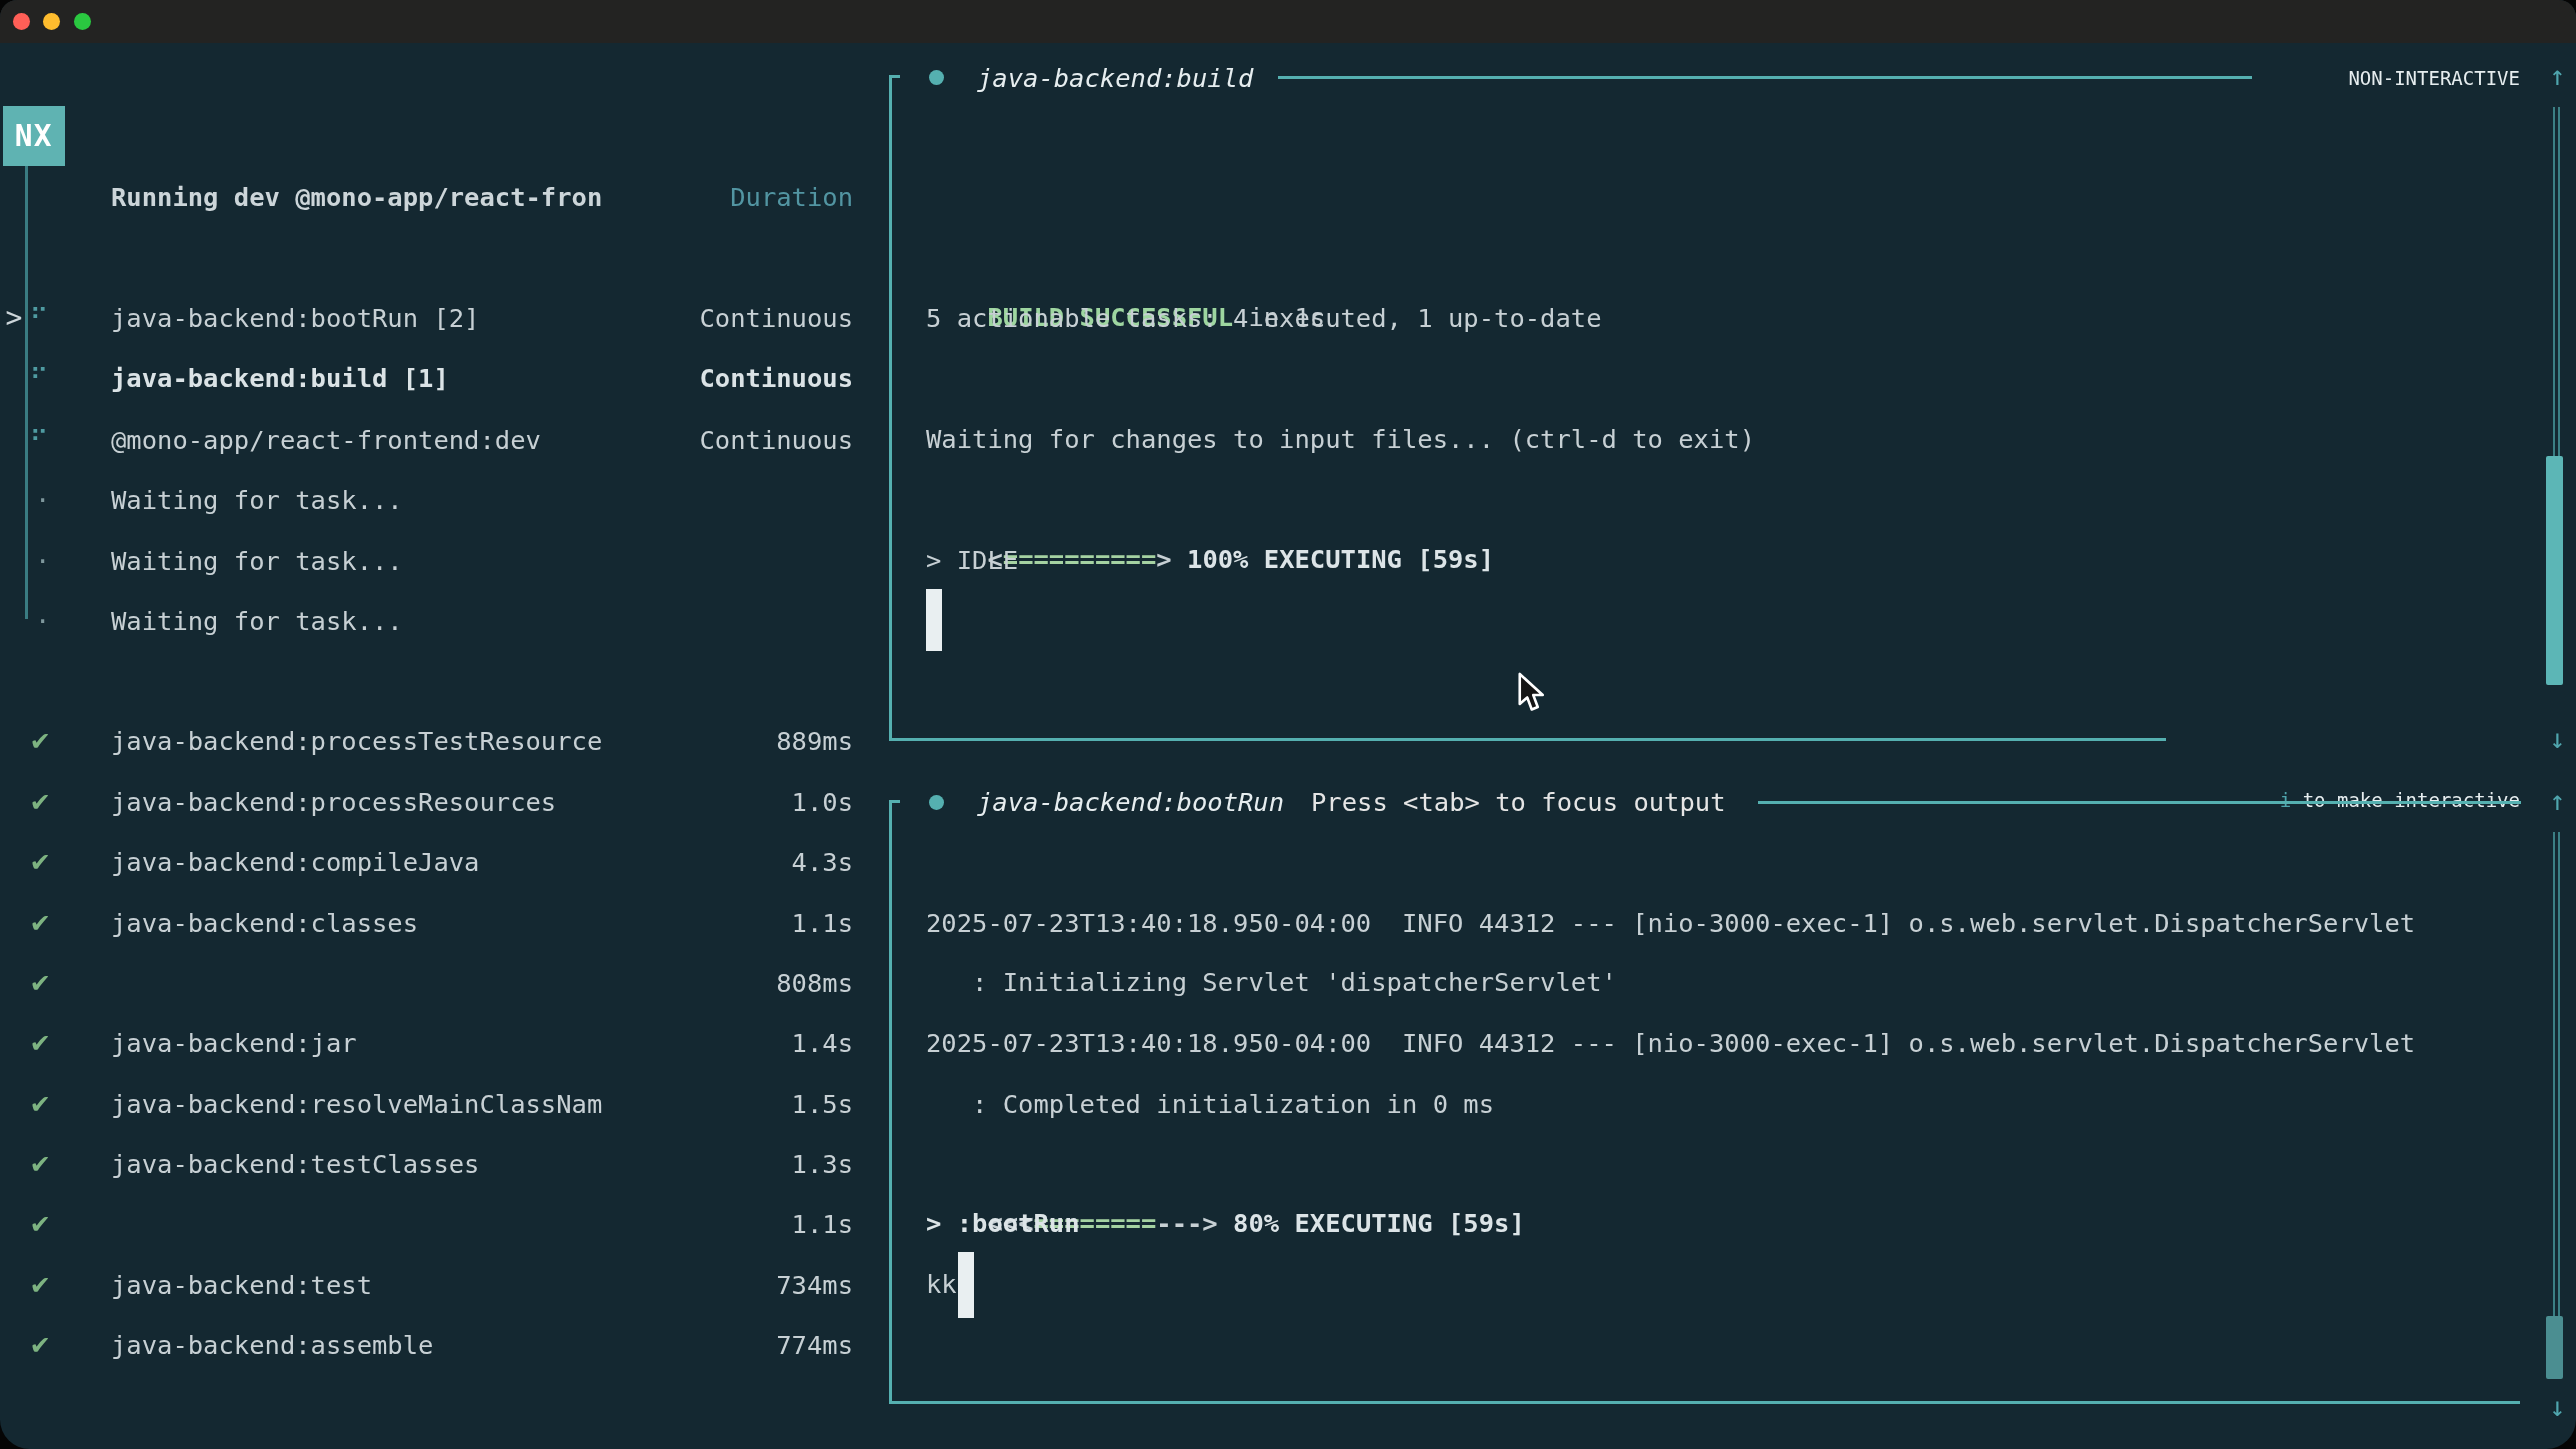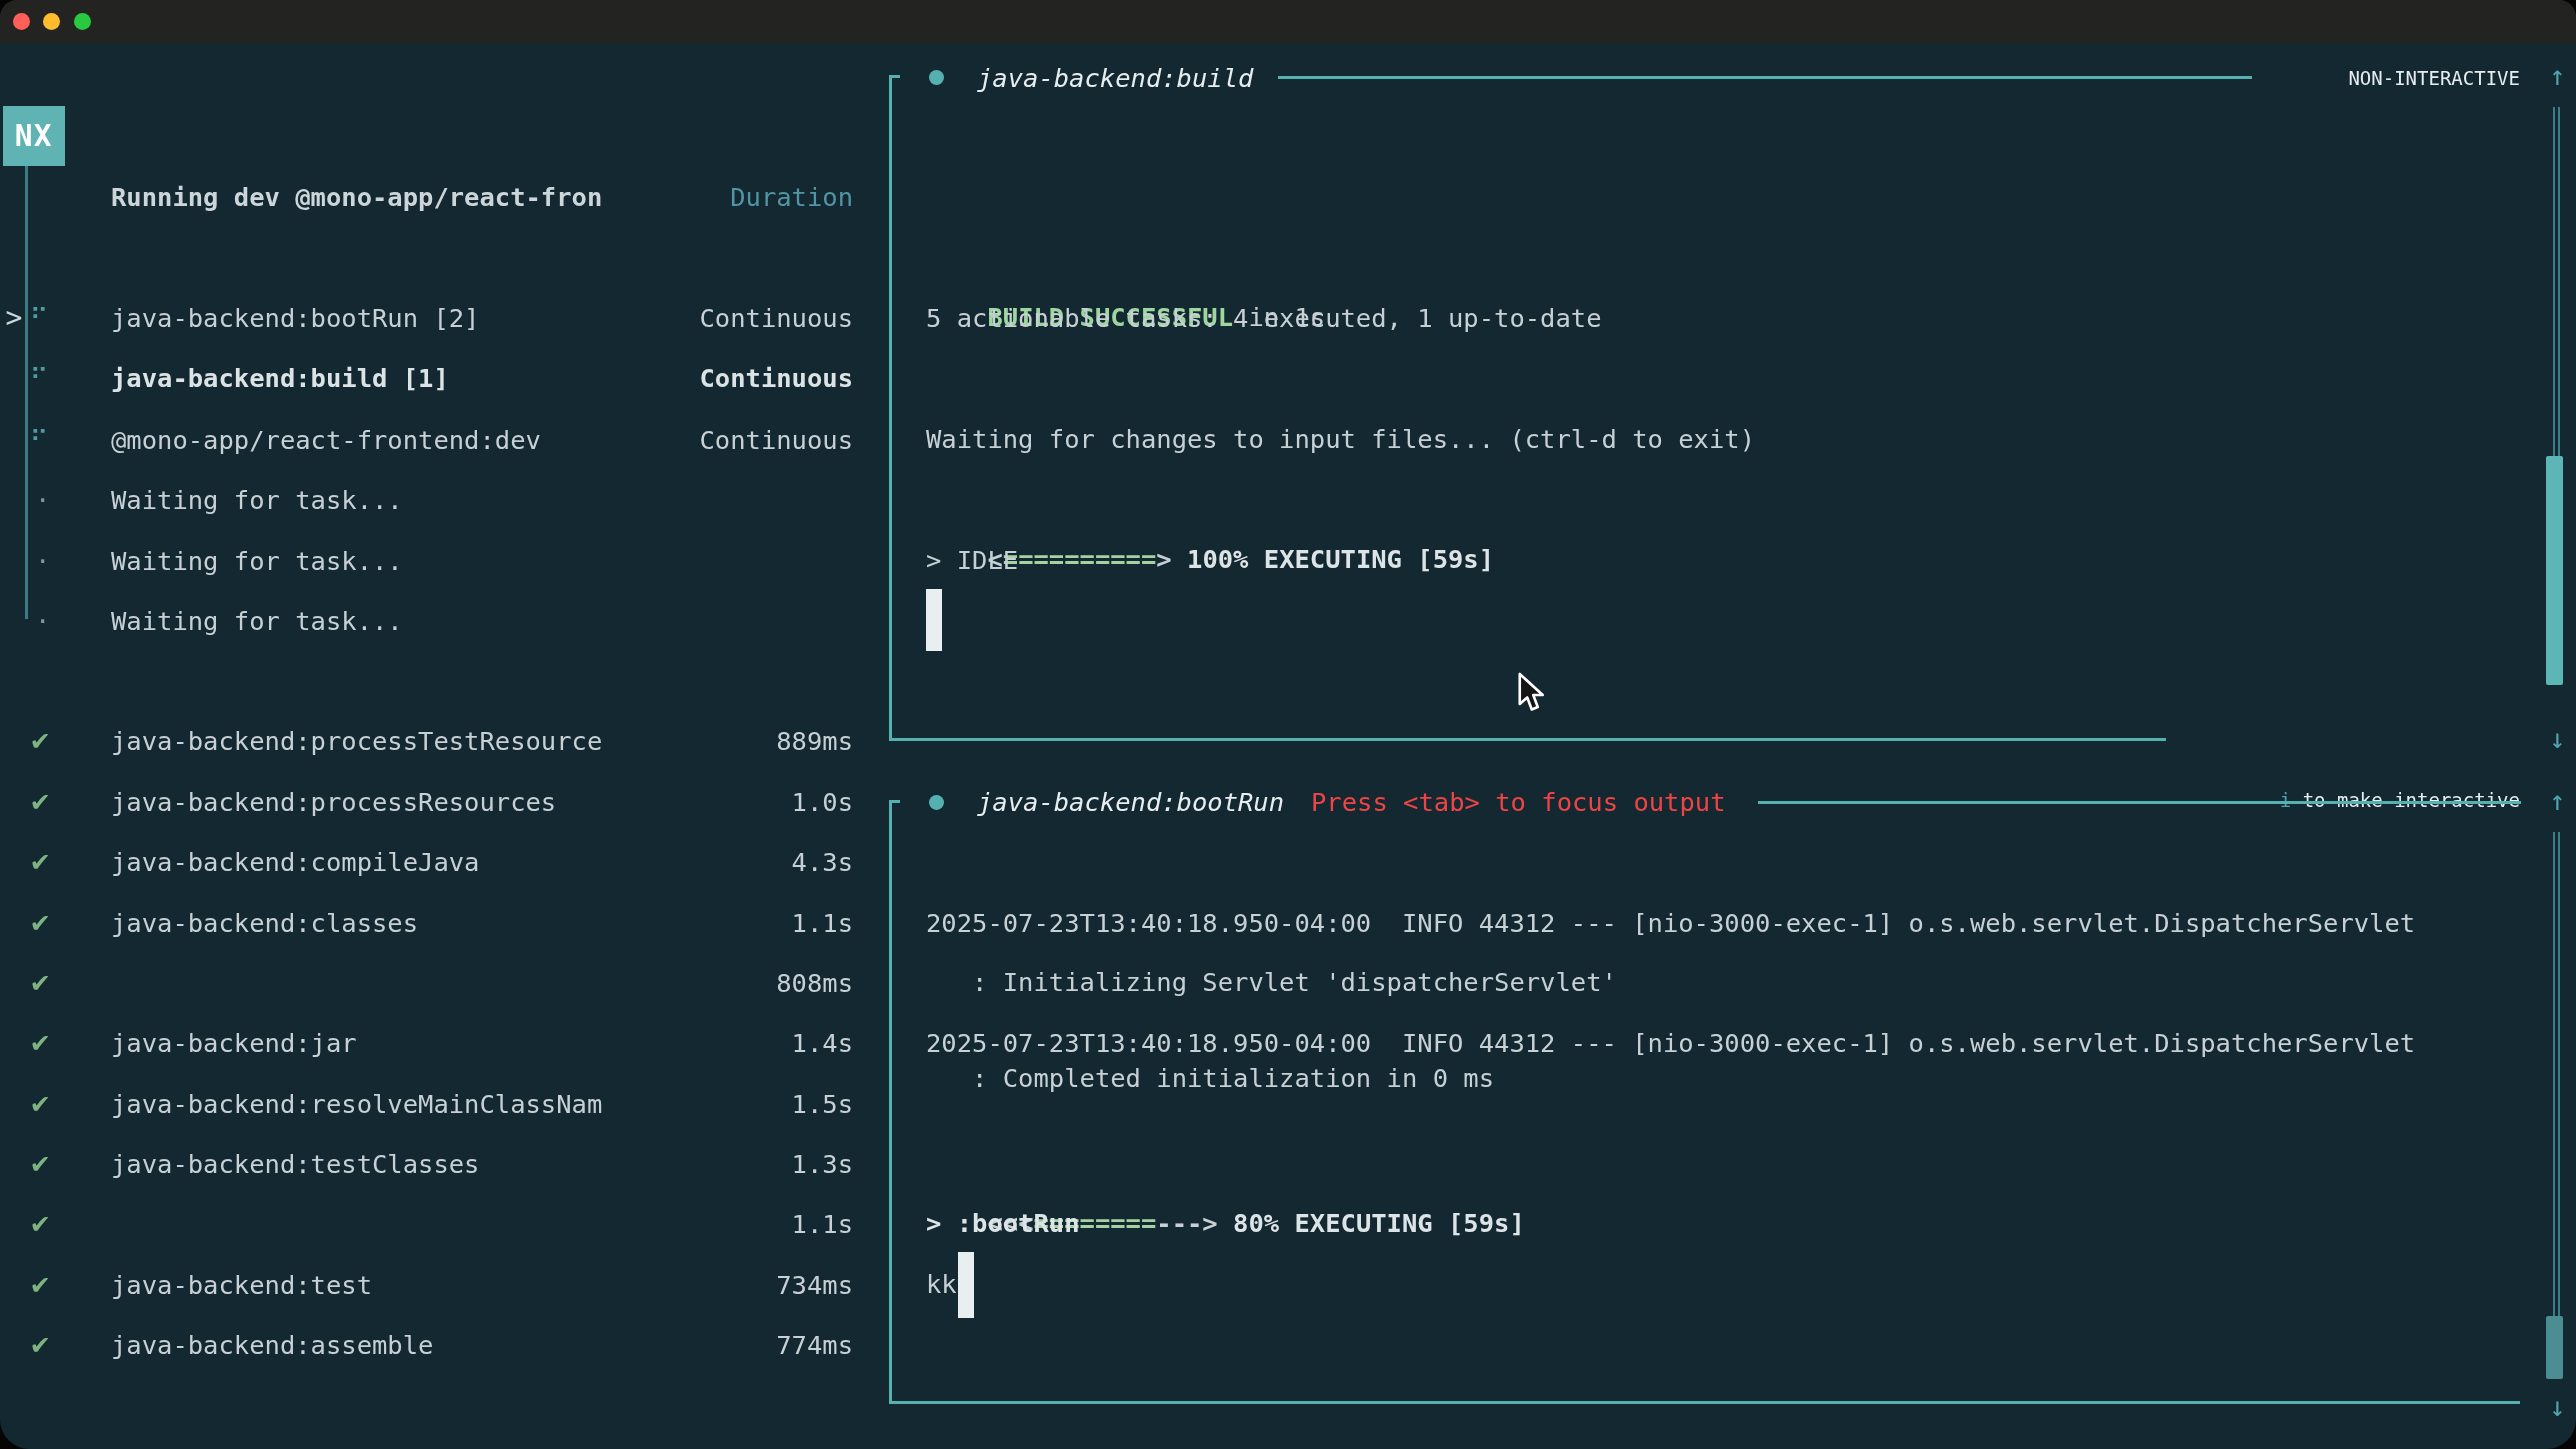--- a/index.html
+++ b/index.html
@@ -151,28 +151,28 @@
   <div class="hline" style="left:889px;top:738px;width:1277px;"></div>
   <div class="rright" style="top:710px;">
     <span class="teal">i</span><span> to make interactive</span>
   </div>
   <div class="arrow" style="left:2542px;top:709px;">↓</div>
 
   <div class="hline" style="left:889px;top:800px;width:10.7px;"></div>
   <div class="vline" style="left:889px;top:800px;height:604px;"></div>
   <div class="pdot" style="left:929px;top:795px;"></div>
   <div class="txt white" style="left:977px;top:772px;">java-backend:bootRun</div>
-  <div class="txt" style="left:1311px;top:772px;color:#ef4444;">Press &lt;tab&gt; to focus output</div>
+  <div class="txt" style="left:1311px;top:772px;color:#e5e5e5;">Press &lt;tab&gt; to focus output</div>
   <div class="hline" style="left:1758px;top:801px;width:763px;"></div>
   <div class="arrow" style="left:2542px;top:771px;">↑</div>
 
   <div class="pline" style="top:893px;">2025-07-23T13:40:18.950-04:00  INFO 44312 --- [nio-3000-exec-1] o.s.web.servlet.DispatcherServlet</div>
   <div class="pline" style="top:952px;">   : Initializing Servlet 'dispatcherServlet'</div>
   <div class="pline" style="top:1013px;">2025-07-23T13:40:18.950-04:00  INFO 44312 --- [nio-3000-exec-1] o.s.web.servlet.DispatcherServlet</div>
-  <div class="pline" style="top:1048px;text-align:right;">   : Completed initialization in 0 ms</div>
+  <div class="pline" style="top:1074px;text-align:right;">   : Completed initialization in 0 ms</div>
   <div class="pline bold" style="top:1133px;">
     <span>&lt;&lt;&lt;</span><span class="pgreen">========</span><span>---&gt; </span><span style="color:#dce4e7;">80% EXECUTING [59s]</span>
   </div>
   <div class="pline bold" style="top:1193px;color:#dce4e7;">&gt; :bootRun</div>
   <div class="pline" style="top:1254px;">kk</div>
   <div class="cursor" style="left:958px;top:1252px;width:16px;height:66px;"></div>
 
   <div class="track" style="top:832px;height:486px;"></div>
   <div class="thumb" style="top:1316px;height:63px;background:#4b8e91;"></div>
 

